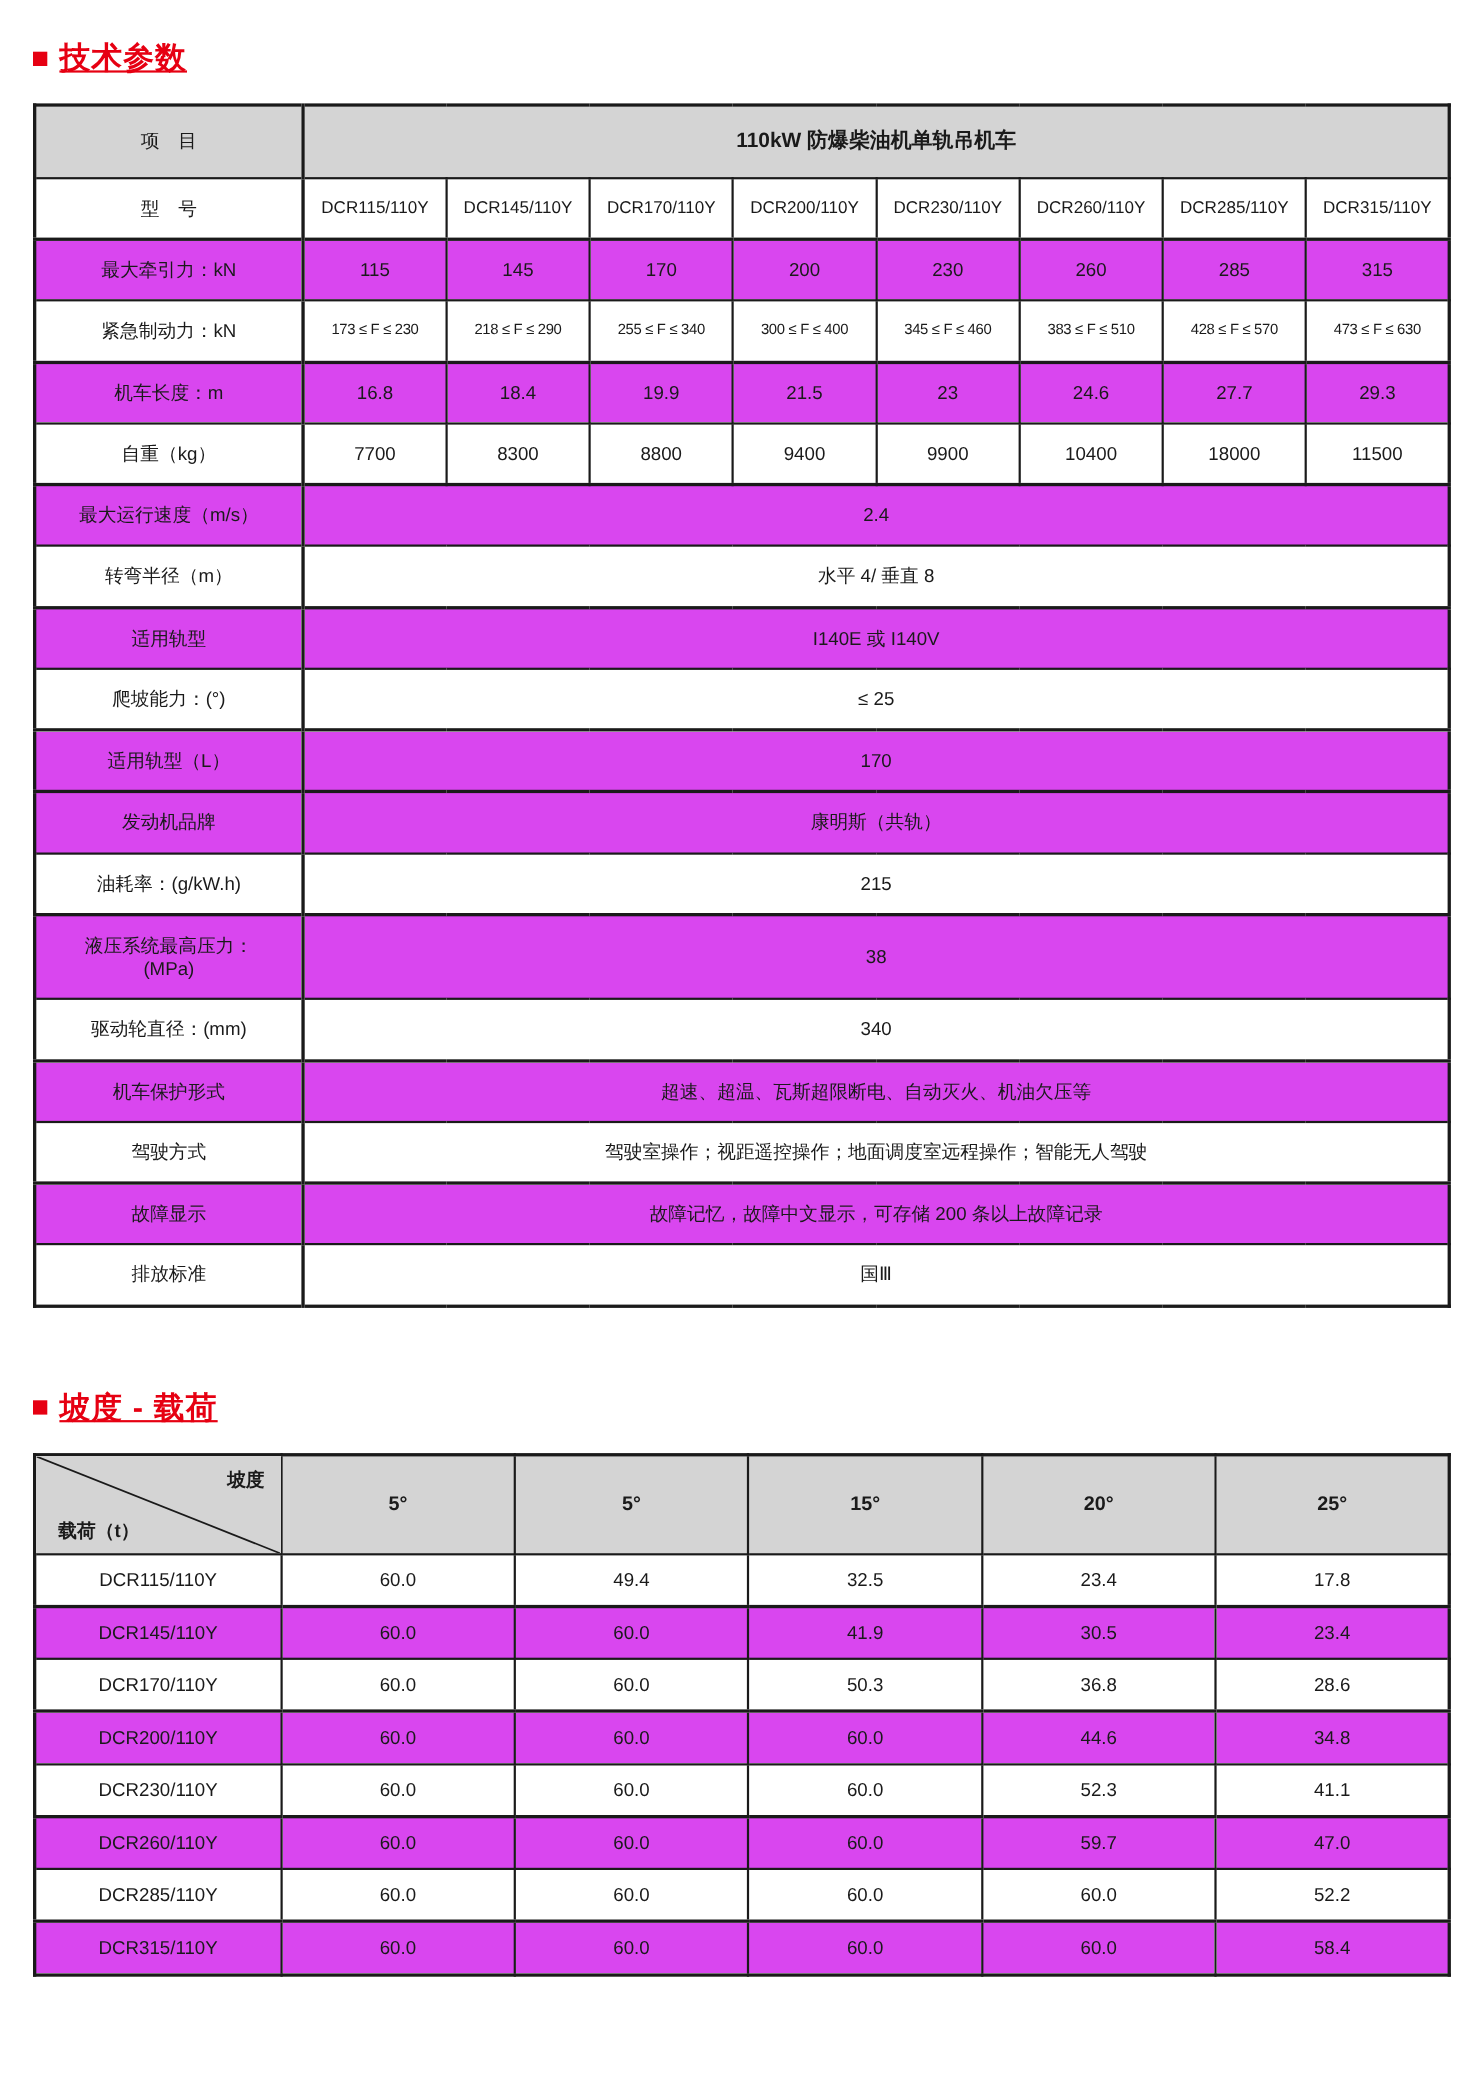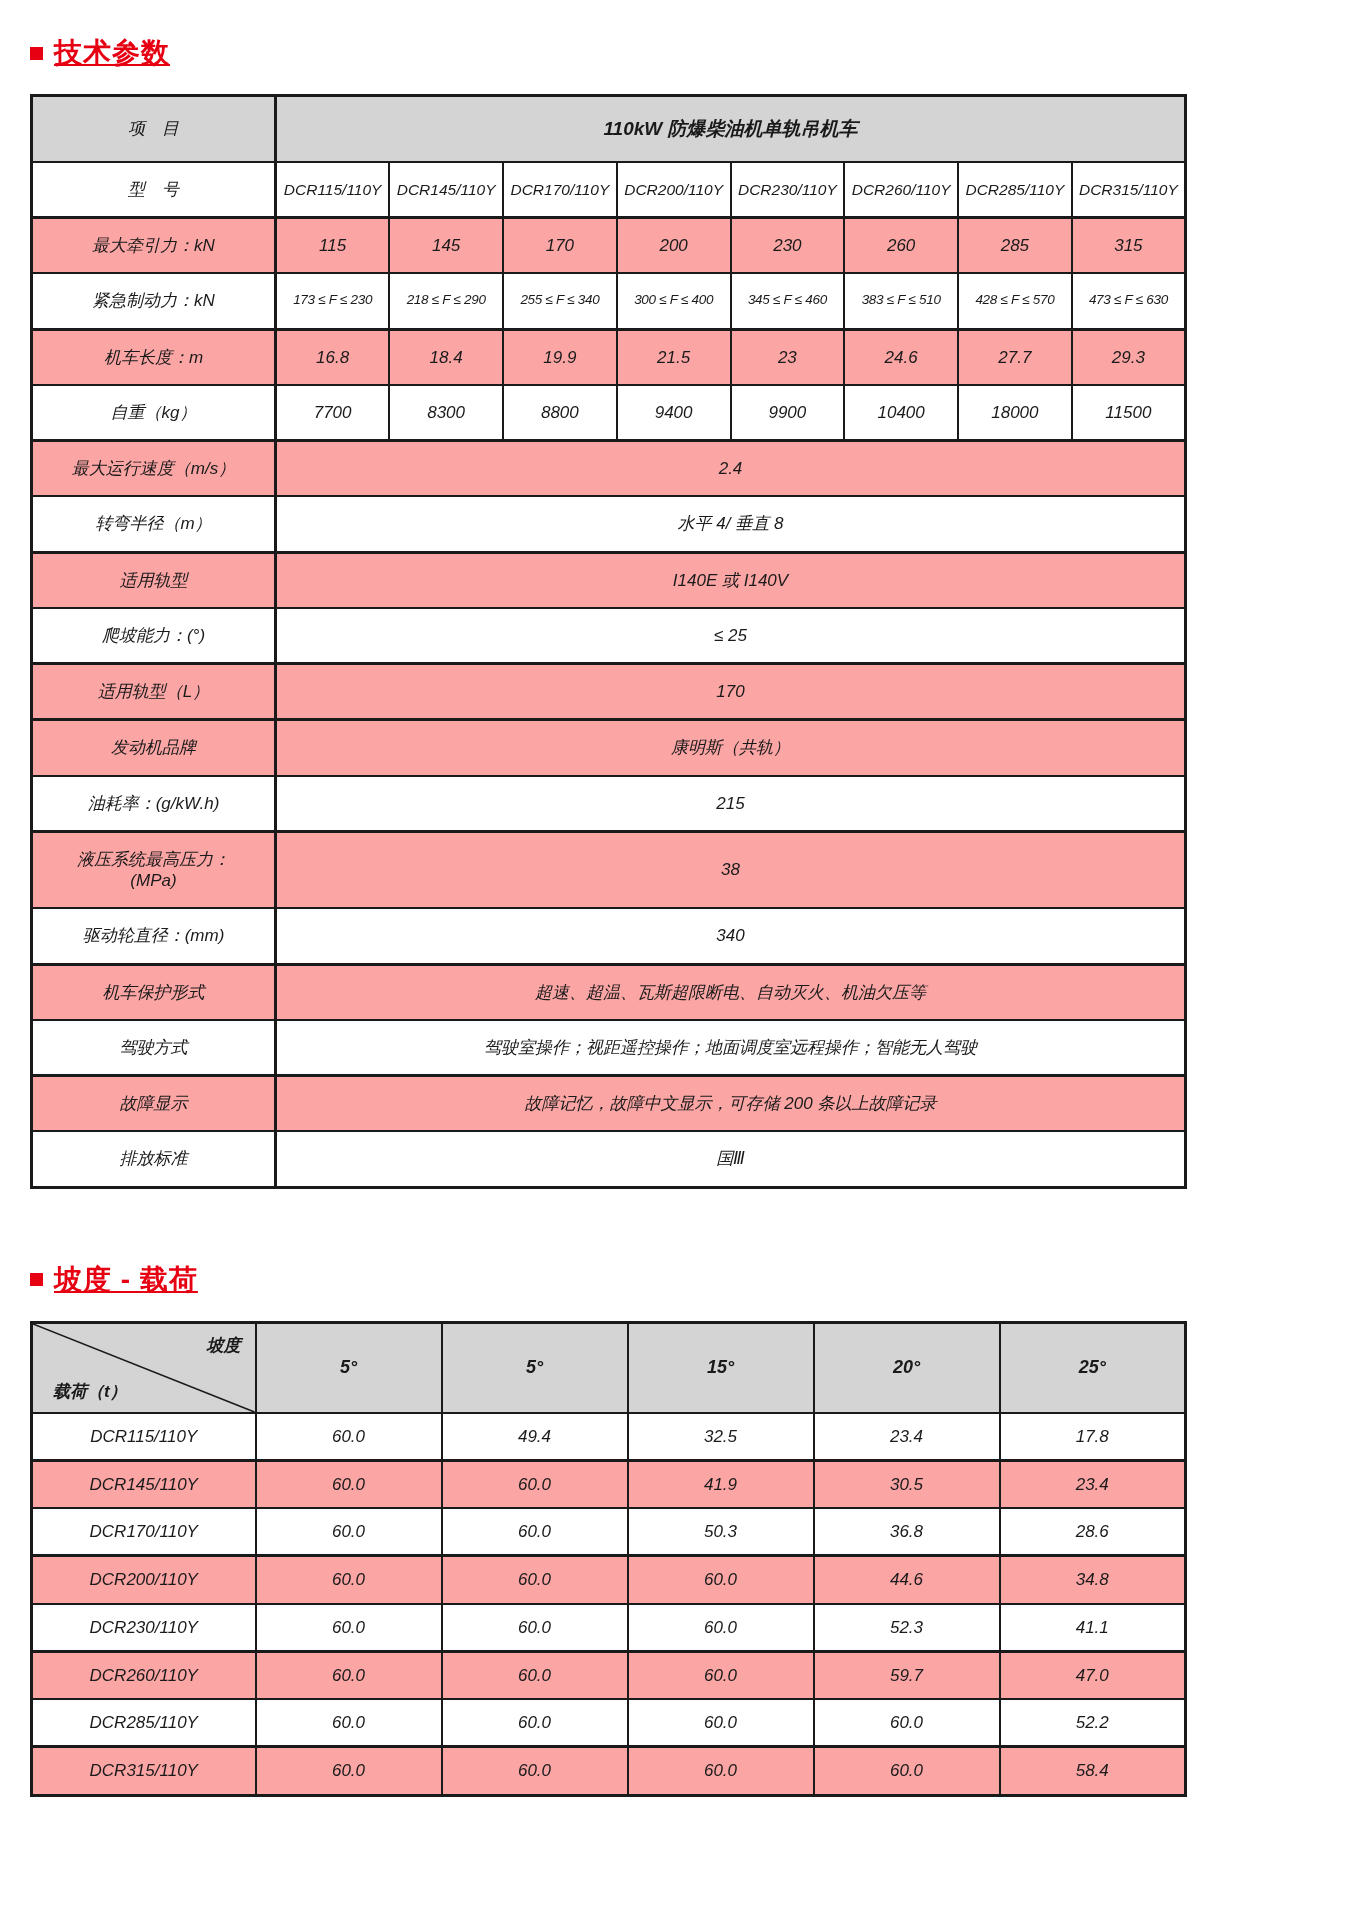--- a/index.html
+++ b/index.html
@@ -28,35 +28,34 @@
   }
   .red-square {
     width: 13px;
     height: 13px;
     background: #e60012;
     flex: 0 0 auto;
   }
   table {
     border-collapse: collapse;
     table-layout: fixed;
-    width: 1157px;
+    width: 1289px;
     border: 3px solid #1a1a1a;
-    font-style: italic;
   }
   th, td {
     border: 2px solid #1a1a1a;
     text-align: center;
     vertical-align: middle;
     font-size: 17px;
     font-weight: normal;
     line-height: 1.25;
     padding: 16px 4px;
     overflow: hidden;
   }
-  tr.shaded { background: #fca5a5; }
+  tr.shaded { background: #d946ef; }
   tr.shaded > th, tr.shaded > td { border-top-width: 3px; }
   .spec-table thead th { background: #d4d4d4; padding: 20px 4px; }
   .spec-table .row-label {
     white-space: pre-line;
     border-right-width: 3px;
   }
   .product-name {
     font-weight: bold;
     font-size: 19px;
   }

